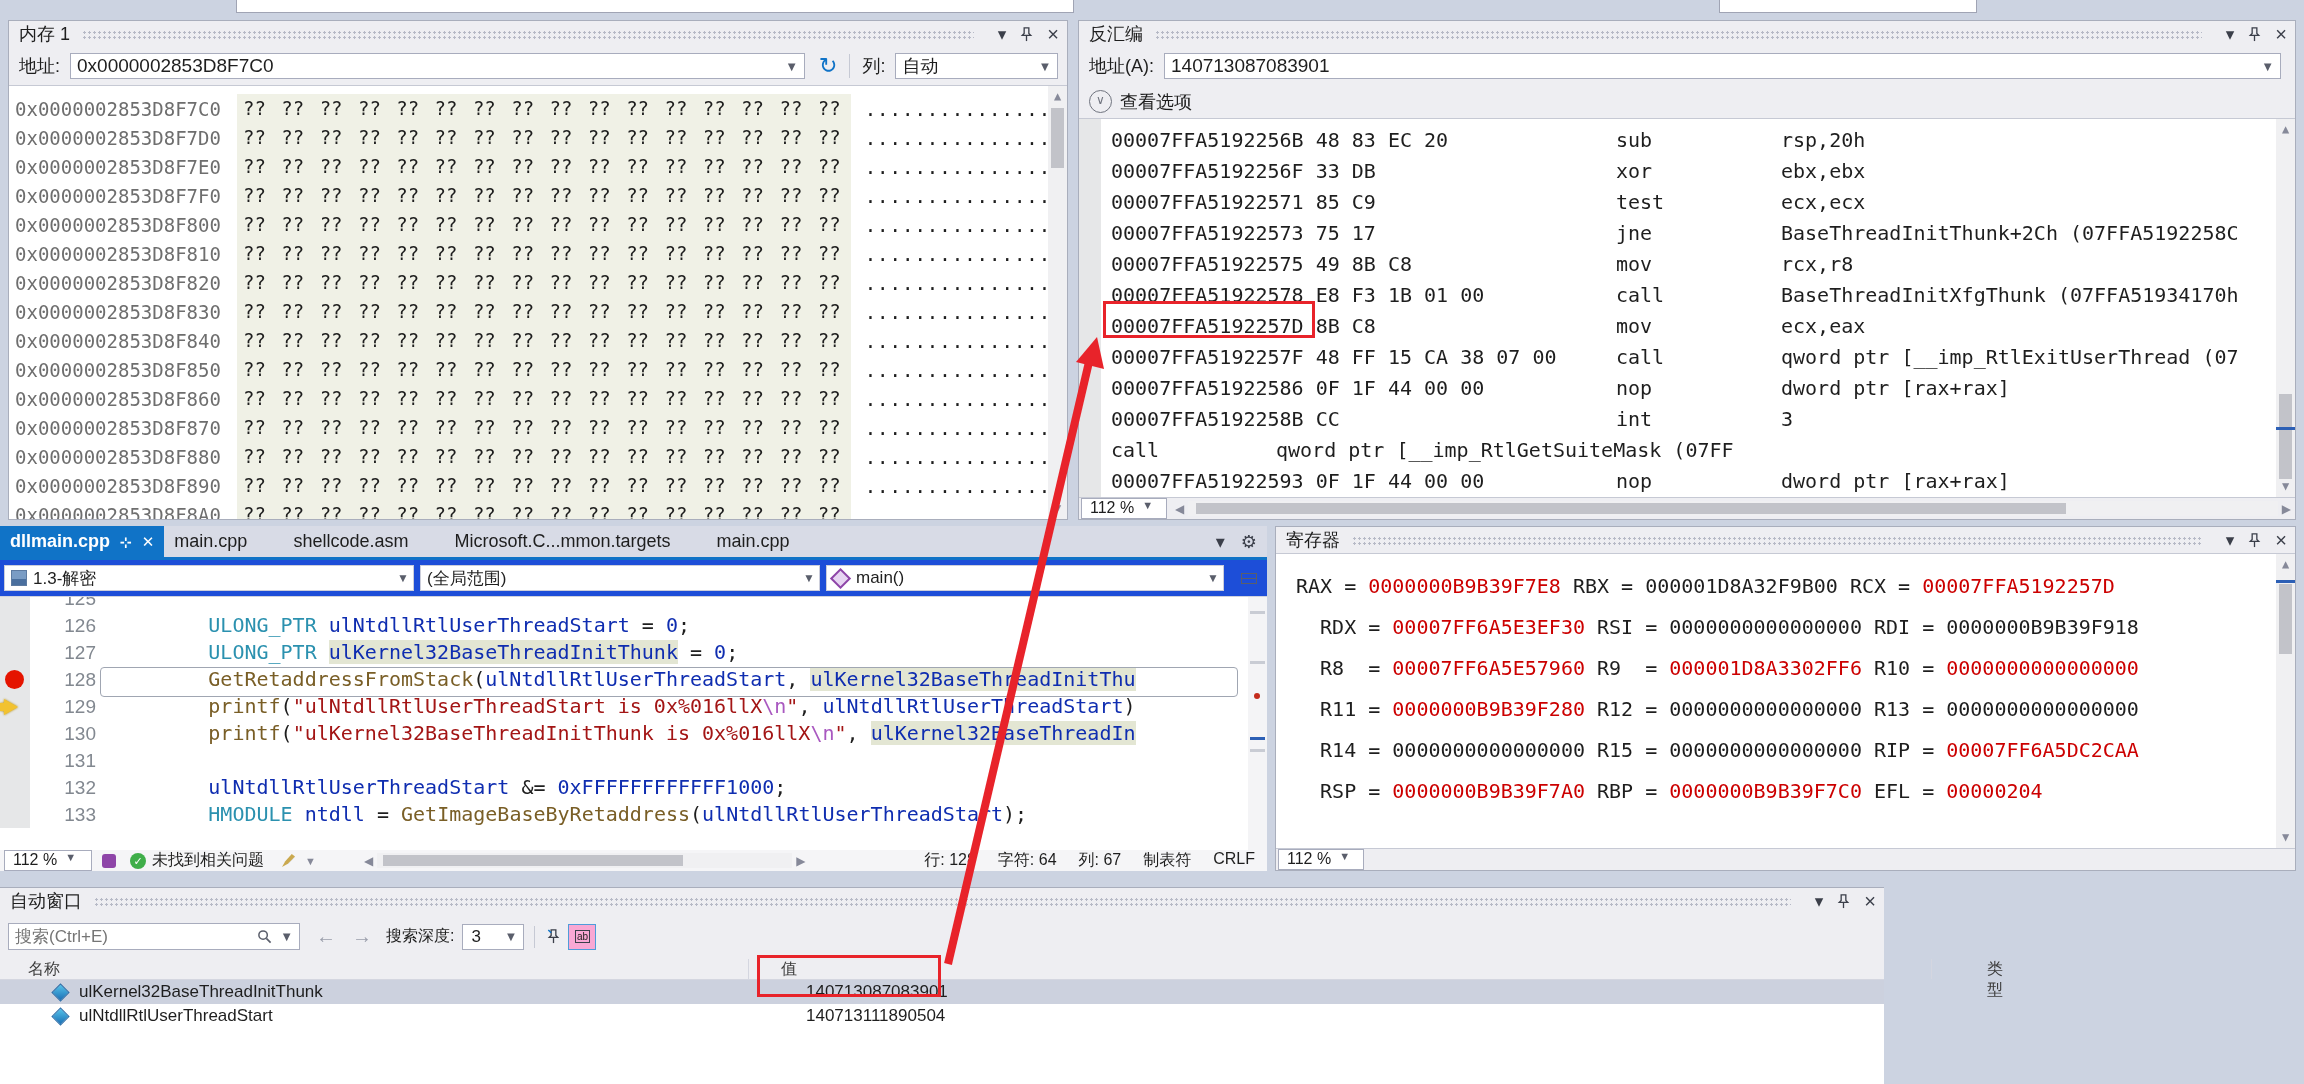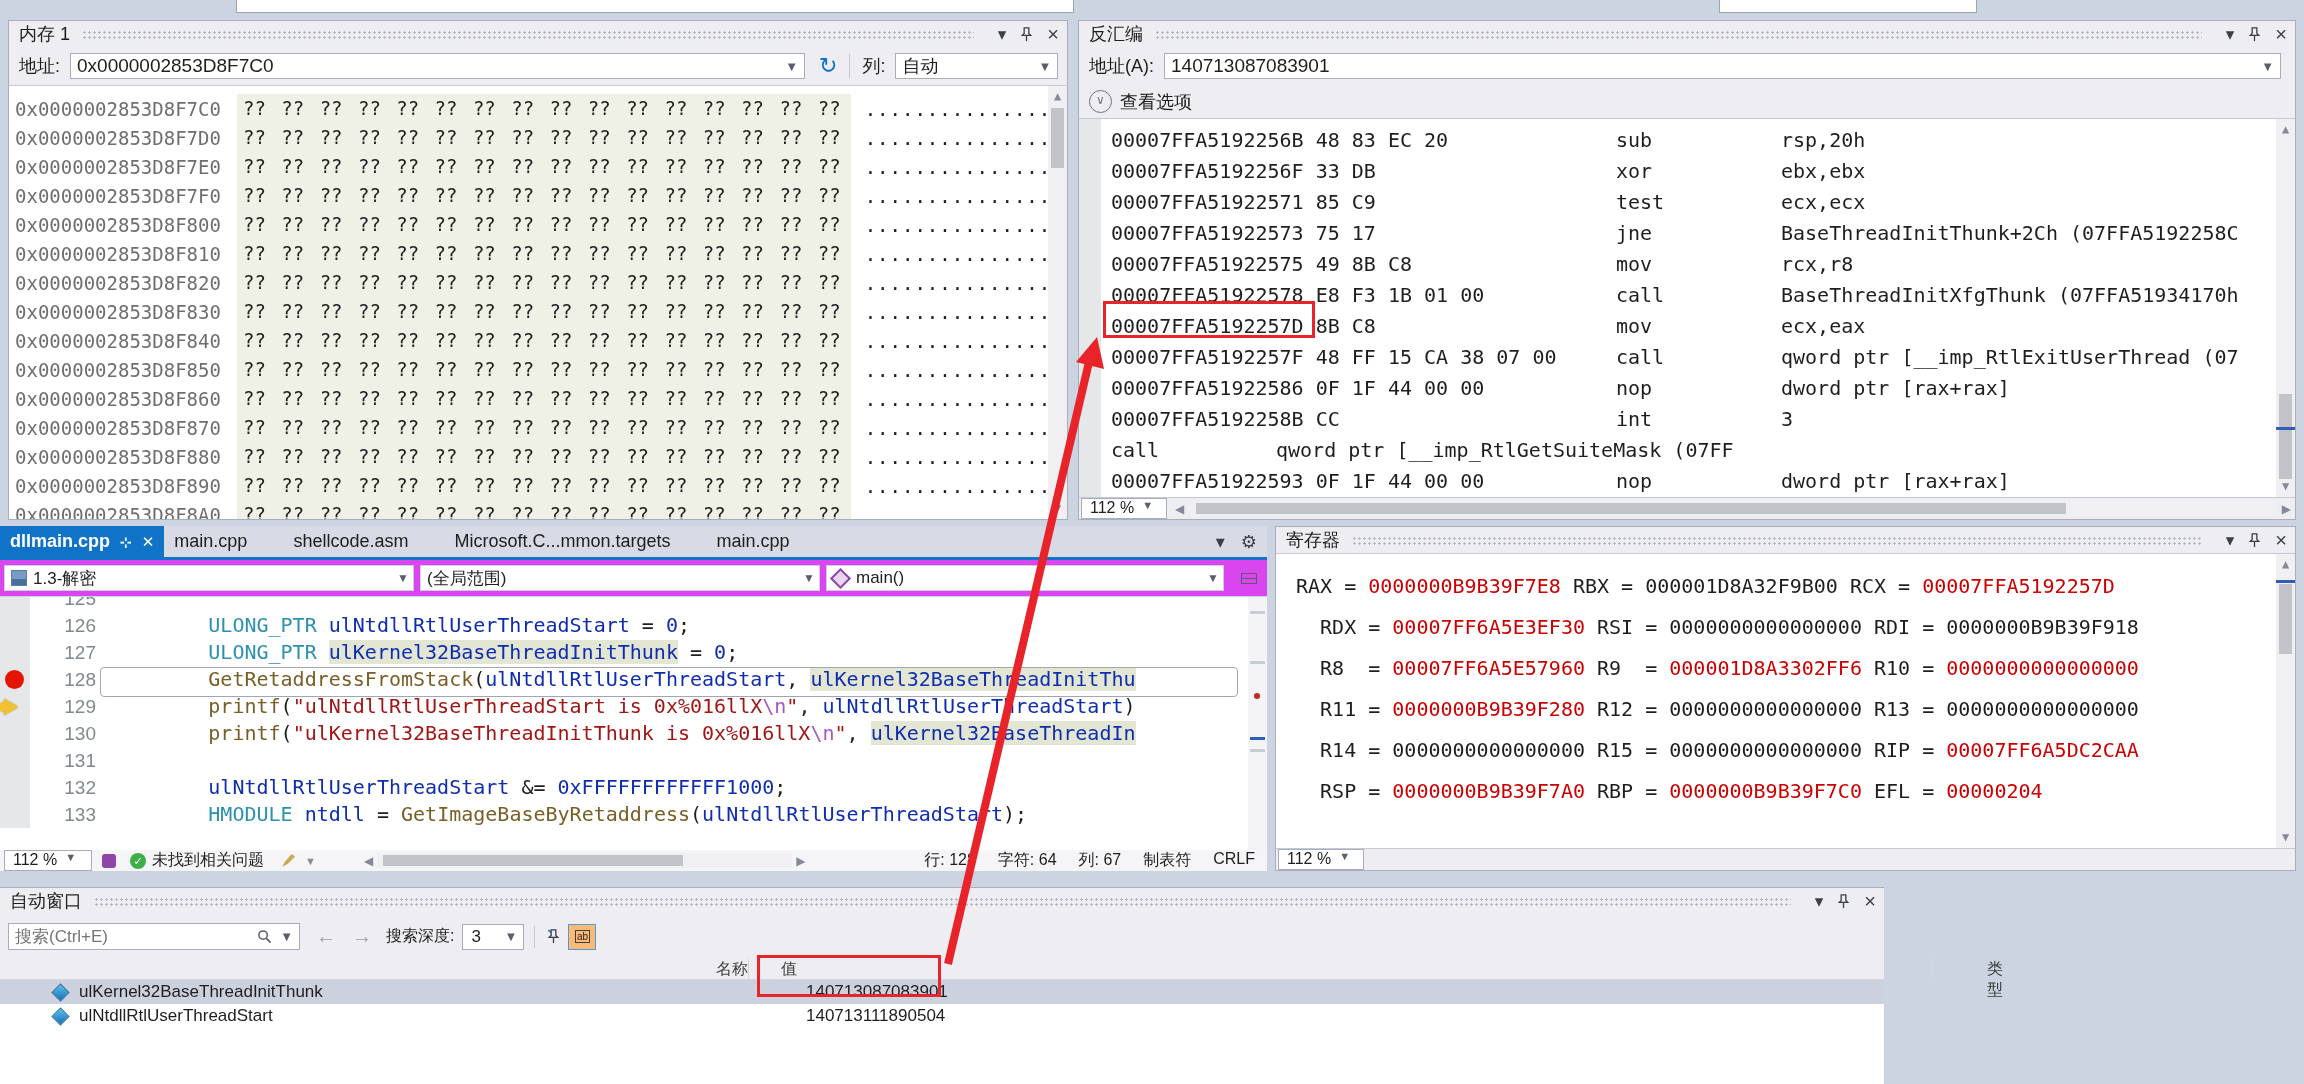--- a/index.html
+++ b/index.html
@@ -48,21 +48,21 @@
   
   #editor{left:0;top:526px;width:1267px;height:345px;background:#d8dbe6;border:none;}
   #tabbar{height:31px;display:flex;align-items:center;background:#d8dbe6;flex:0 0 auto;}
   .tab{height:31px;display:flex;align-items:center;padding:0 10px;font-size:18px;cursor:default;}
   .tab.active{background:#1073c7;color:#fff;font-weight:bold;}
   .tab:not(.active){margin-right:26px;color:#1e1e1e;}
   .tab .tico{margin-left:10px;font-size:14px;color:#fff;}
   #tab-right{margin-left:auto;display:flex;align-items:center;padding-right:10px;color:#3b3f4a;}
   #tab-right .g{margin-left:16px;font-size:18px;}
   #tabline{height:3px;background:#1073c7;flex:0 0 auto;}
-  #navbar{height:32px;background:#d946ef;display:flex;align-items:center;padding:2px 4px;flex:0 0 auto;border-bottom:1px solid #cfd2dd;}
+  #navbar{height:32px;background:#1d4ed8;display:flex;align-items:center;padding:2px 4px;flex:0 0 auto;border-bottom:1px solid #cfd2dd;}
   .nav-combo{background:#fff;border:1px solid #cccedb;height:26px;display:flex;align-items:center;font-size:17px;margin-right:6px;padding:0 4px 0 6px;box-sizing:border-box;}
   .nav-combo .txt{flex:1;overflow:hidden;white-space:nowrap;}
   .nav-combo .arr{color:#5a5e6b;font-size:12px;margin-left:6px;}
   .proj-ico{width:14px;height:14px;margin-right:6px;background:linear-gradient(180deg,#7a9cc4 55%,#4a6f9e 55%);border:1px solid #5d7aa0;}
   .meth-ico{width:11px;height:11px;margin-right:8px;border:2px solid #8e45a8;transform:rotate(45deg);background:#e7d5f2;}
   #code-area{flex:1;background:#fff;position:relative;overflow:hidden;}
   .code-line{display:flex;height:27px;line-height:27px;font-size:20px;}
   .code-bp{flex:0 0 30px;background:#e6e7e8;position:relative;}
   .code-num{flex:0 0 66px;text-align:right;color:#828890;font-size:19px;padding-right:4px;}
   .code-txt{flex:1;white-space:pre;overflow:hidden;padding-left:12px;font-family:"DejaVu Sans Mono",monospace;}
@@ -87,23 +87,23 @@
   .reg-red{color:#cc0000;}
   
   #autos{left:0;top:874px;width:1884px;height:210px;border-left:none;border-right:none;margin-top:13px;}
   #autos .toolbar{height:37px;padding:4px 8px;}
   #autos-search{width:292px;height:27px;}
   #autos-search input{font-size:17px;color:#767676;}
   .mag-svg{width:15px;height:15px;margin:0 2px;}
   .nav-arrow{color:#9a9eab;font-size:20px;margin:0 8px;}
   .depth-label{font-size:16px;margin:0 8px 0 6px;}
   .sep{width:1px;height:22px;background:#c6c9d4;margin:0 10px;}
-  .abbox{width:26px;height:24px;border:1px solid #4f9cda;background:#fdba74;display:flex;align-items:center;justify-content:center;font-size:12px;margin-left:8px;text-align:center;}
+  .abbox{width:26px;height:24px;border:1px solid #4f9cda;background:#f9a8d4;display:flex;align-items:center;justify-content:center;font-size:12px;margin-left:8px;text-align:center;}
   #grid-head{height:20px;display:flex;font-size:16px;color:#3b3b3b;background:#eeeef2;border-bottom:1px solid #d4d6e0;flex:0 0 auto;}
-  .gh-name{flex:0 0 720px;padding-left:28px;border-right:1px solid #d4d6e0;text-align:right;}
+  .gh-name{flex:0 0 720px;padding-left:28px;border-right:1px solid #d4d6e0;}
   .gh-val{flex:0 0 1150px;padding-left:32px;border-right:1px solid #d4d6e0;}
   .gh-type{flex:1;padding-left:55px;}
   #grid-rows{flex:1;background:#fff;overflow:hidden;}
   .auto-row{height:24px;display:flex;align-items:center;font-size:17px;}
   .auto-row.sel{background:#ccd1de;}
   .ar-name{flex:0 0 720px;padding-left:54px;display:flex;align-items:center;overflow:hidden;}
   .ar-val{flex:0 0 1150px;padding-left:32px;}
   .ar-type{flex:1;padding-left:55px;}
   .diamond{width:11px;height:11px;background:linear-gradient(135deg,#55c3ea,#1b6fb5);transform:rotate(45deg);margin-right:12px;flex:0 0 auto;border:1px solid #2a6da8;}
   

